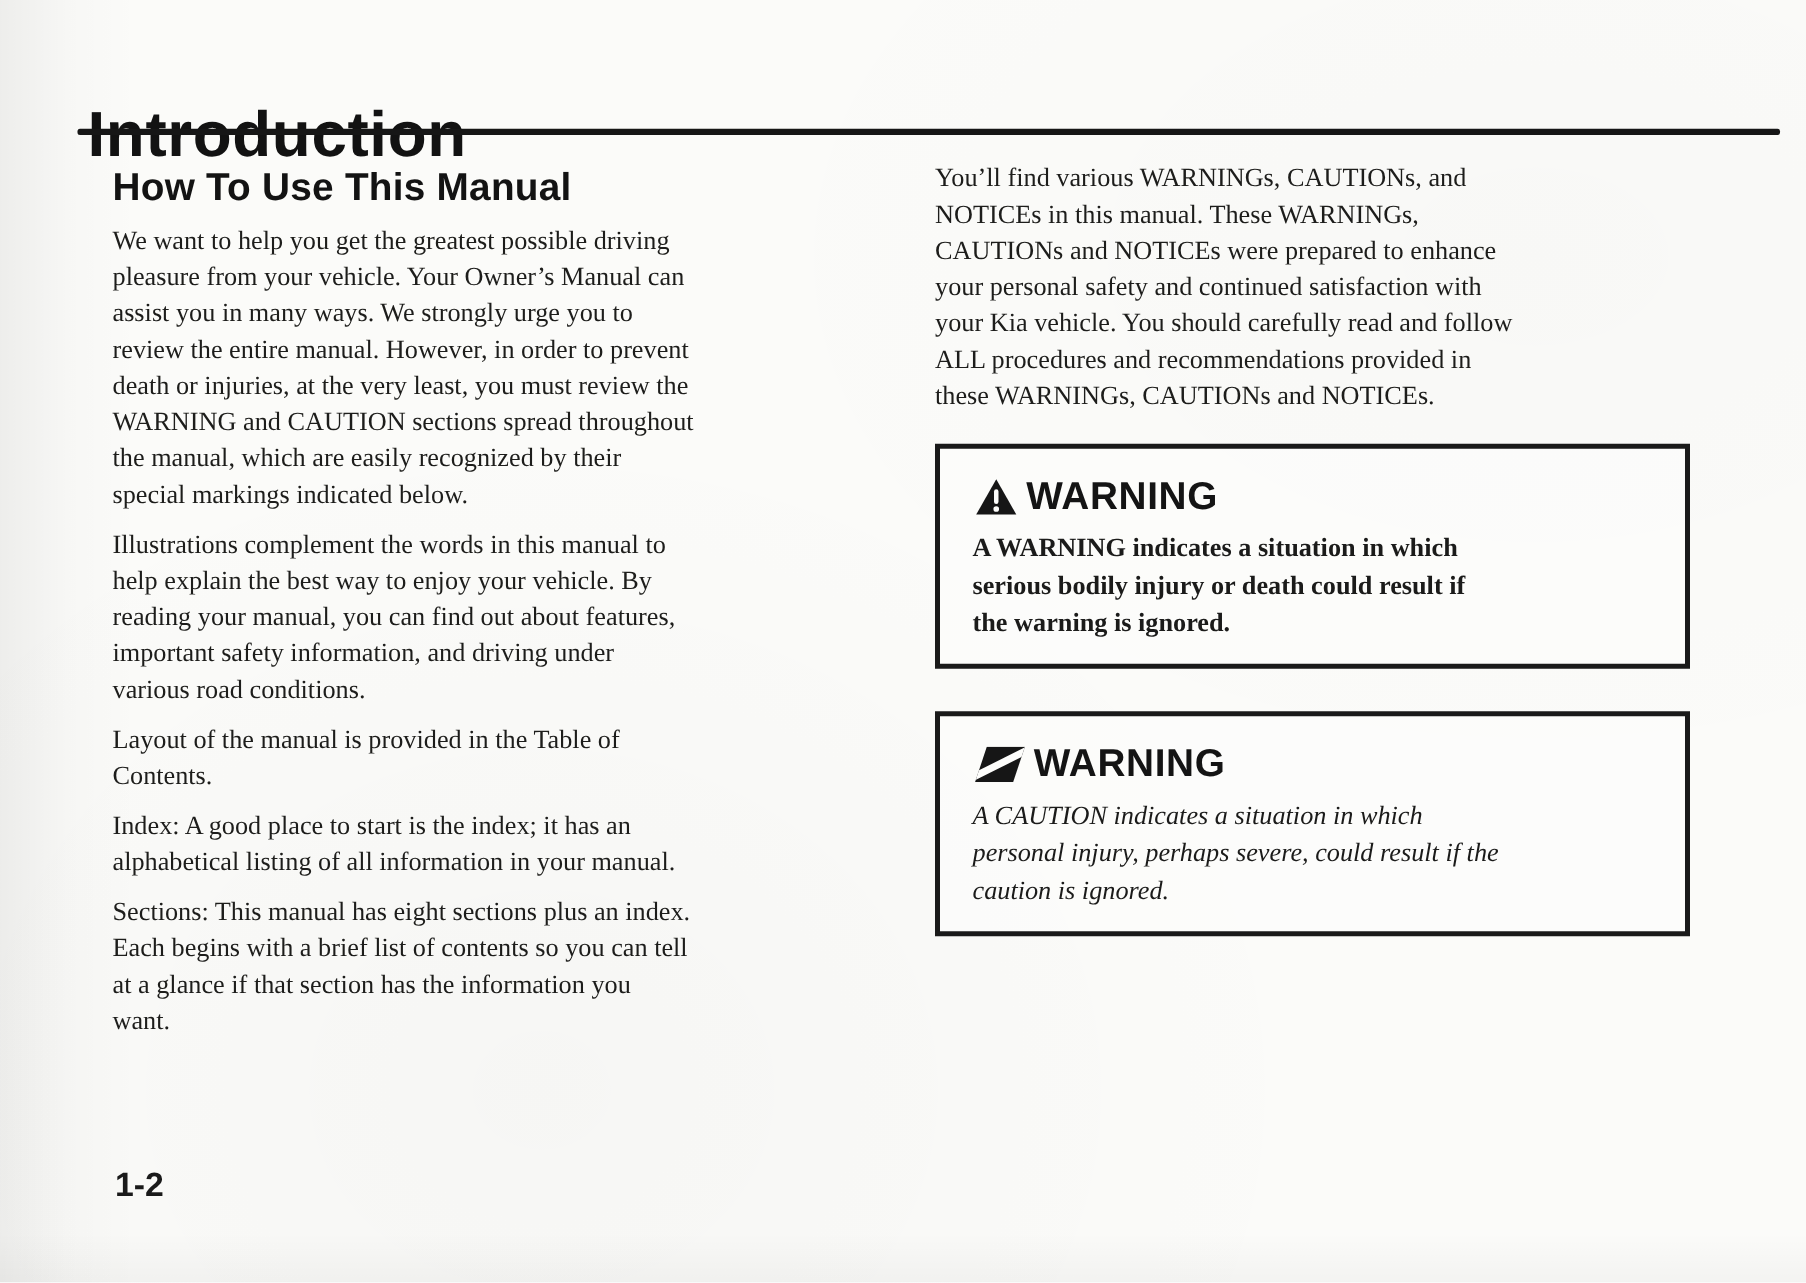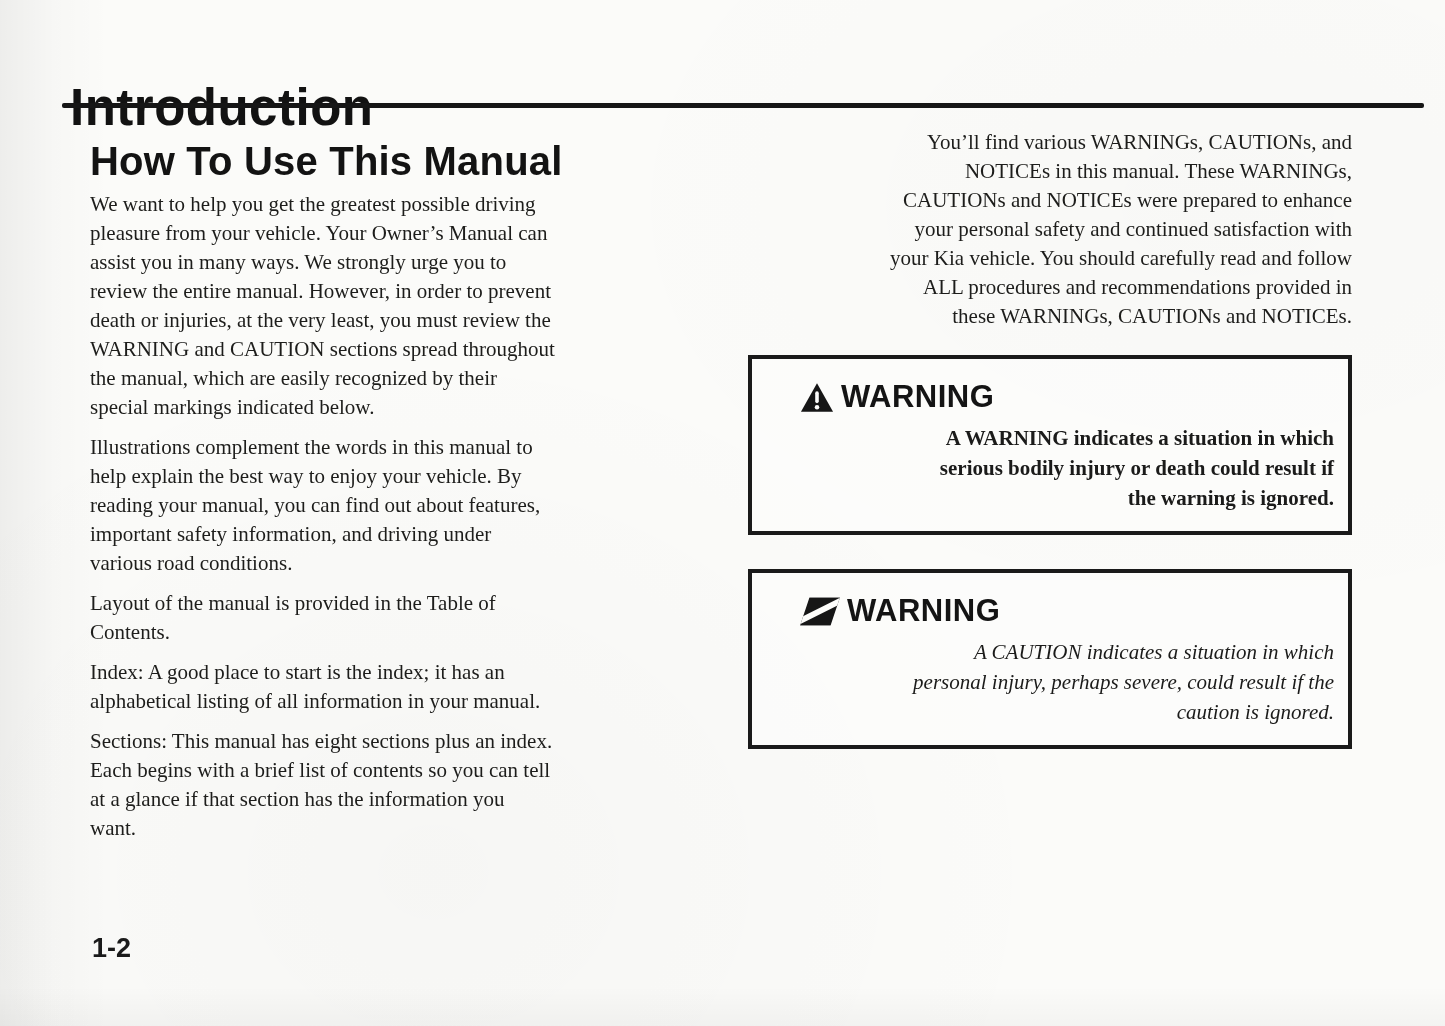--- a/index.html
+++ b/index.html
@@ -25,50 +25,50 @@
     font-family:Liberation Sans, sans-serif;
     font-weight:bold;font-size:51px;line-height:44px;
     color:#121212;letter-spacing:0.5px;
   }
   .title-rule{
     position:absolute;left:62px;top:103px;
     width:1362px;height:5px;background:#161616;border-radius:2px;
   }
   .col{position:absolute;top:131px;}
   .col-left{left:90px;width:630px;}
-  .col-right{left:748px;width:604px;top:128px;text-align:right;}
+  .col-right{left:748px;width:604px;top:128px;}
   .col-heading{
     font-family:"Liberation Sans", sans-serif;
-    font-weight:bold;font-size:40px;line-height:37px;
-    color:#131313;margin:12px 0 10px 0;letter-spacing:0.2px;
+    font-weight:bold;font-size:31px;line-height:37px;
+    color:#131313;margin:0 0 10px 0;letter-spacing:0.2px;
   }
   .para{
     font-size:21px;line-height:29px;
     margin:0 0 11px 0;
     white-space:pre-line;
     color:#1d1d1b;
   }
   .callout-box{
     border:4px solid #1a1a1a;
     background:rgba(255,255,255,0.35);
-    padding:16px 14px 18px 46px;
+    padding:16px 14px 18px 26px;
     margin-top:24px;
   }
   .callout-box.caution{margin-top:34px;}
   .box-heading{
     display:flex;align-items:center;gap:7px;
     font-family:"Liberation Sans", sans-serif;
     font-weight:bold;font-size:31px;line-height:36px;
     color:#141414;letter-spacing:0.5px;
     margin:4px 0 8px 2px;
   }
   .box-heading .icon{display:inline-flex;flex:0 0 auto;}
   .box-body{
     font-size:21px;line-height:30px;
-    white-space:pre-line;color:#1b1b1a;margin-left:24px;
+    white-space:pre-line;color:#1b1b1a;
   }
   .box-body.bold{font-weight:bold;}
   .box-body.italic{font-style:italic;font-family:Liberation Serif, serif;}
   .page-number{
     position:absolute;left:92px;top:933px;
     font-family:"Liberation Sans", sans-serif;
     font-weight:bold;font-size:27px;color:#1a1a1a;
   }
 </style>
 </head>

